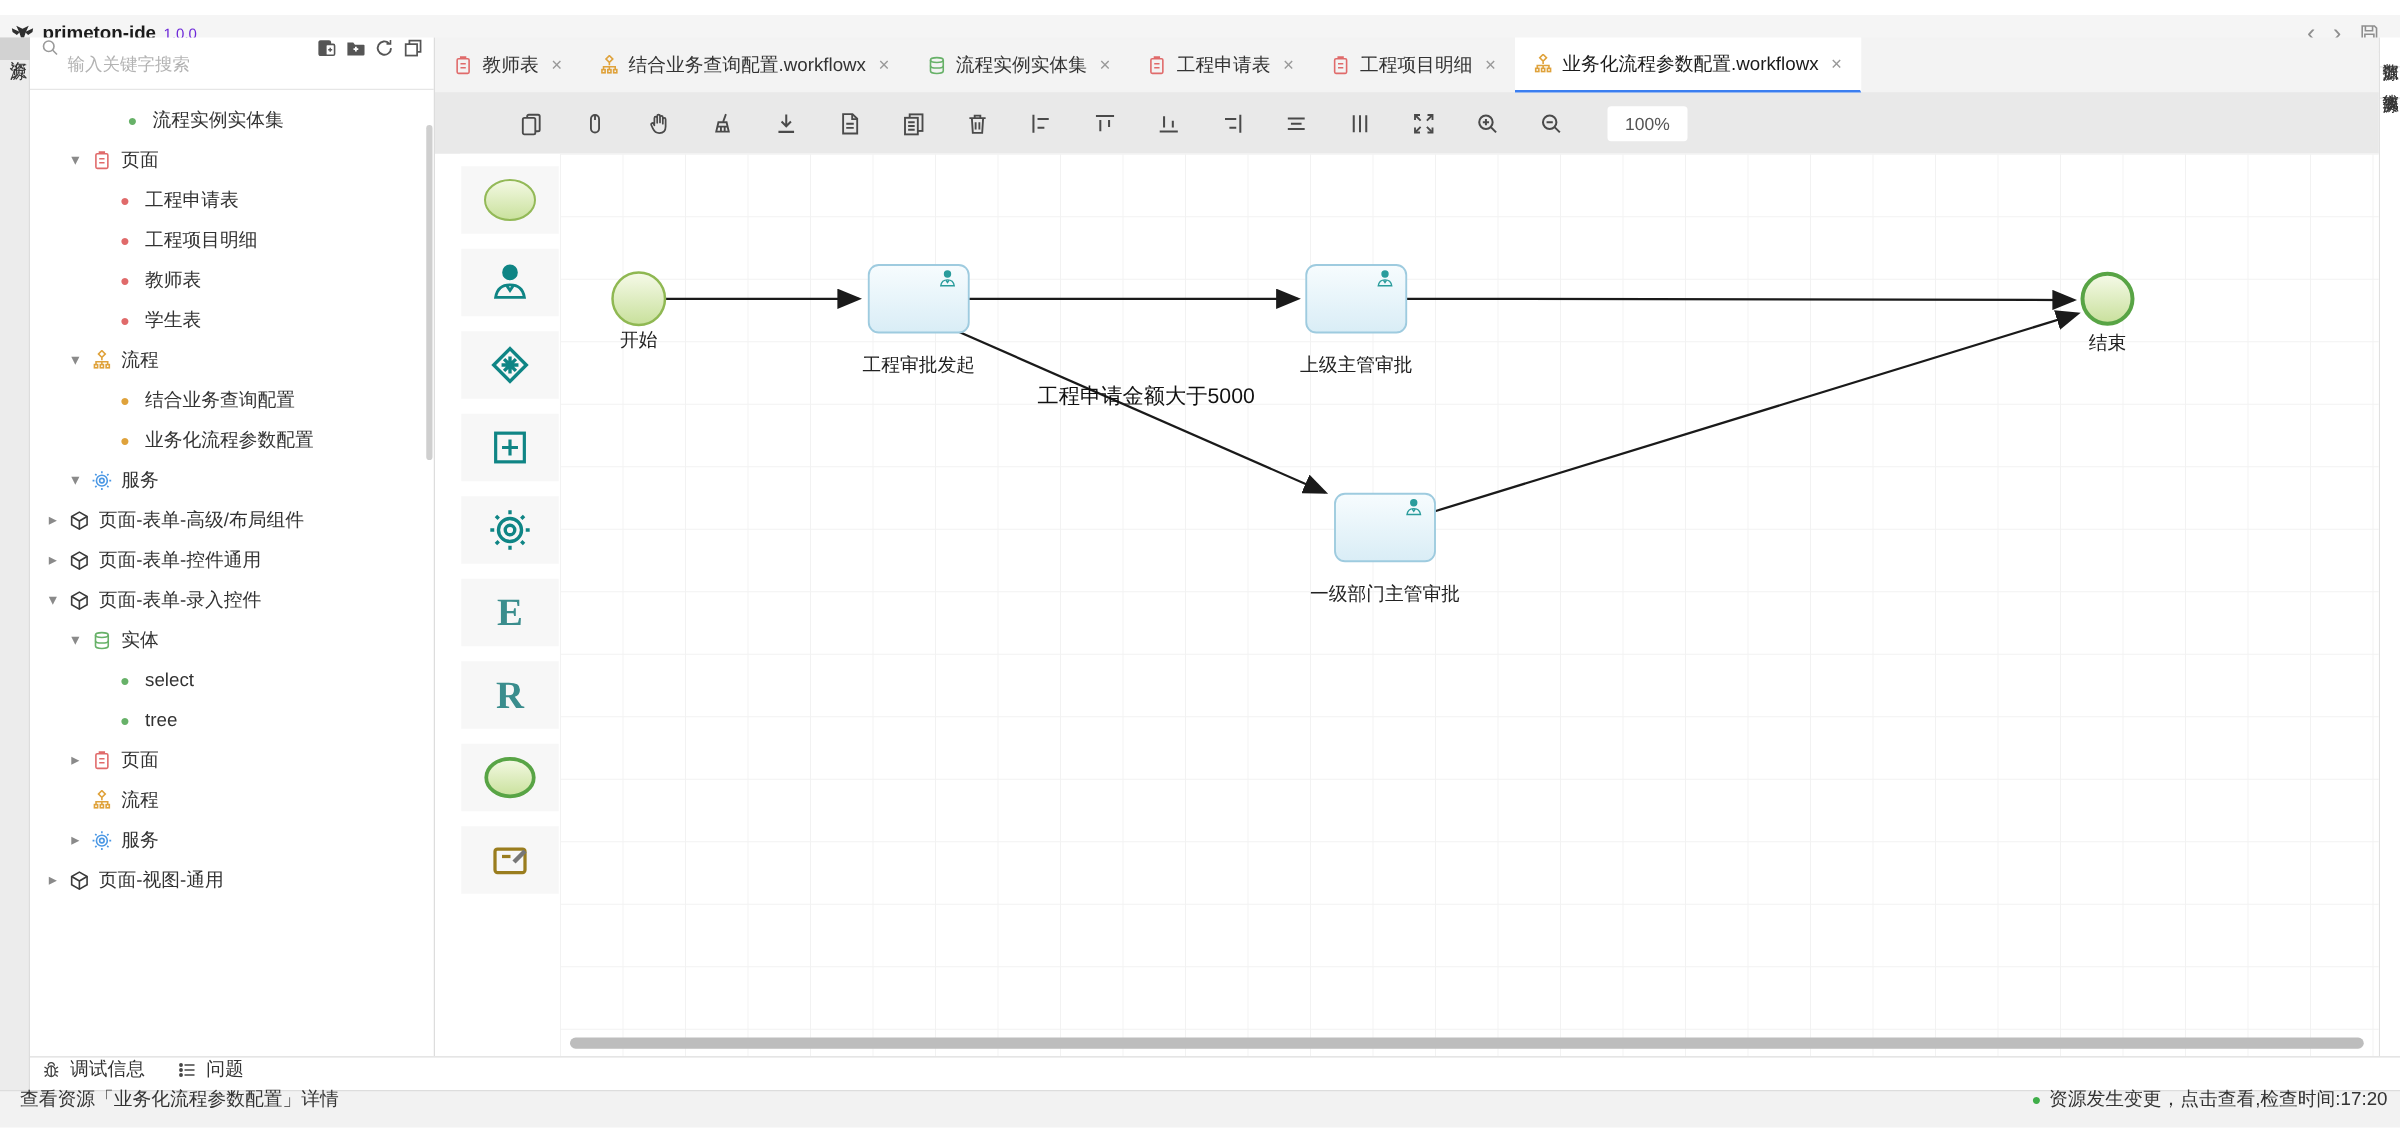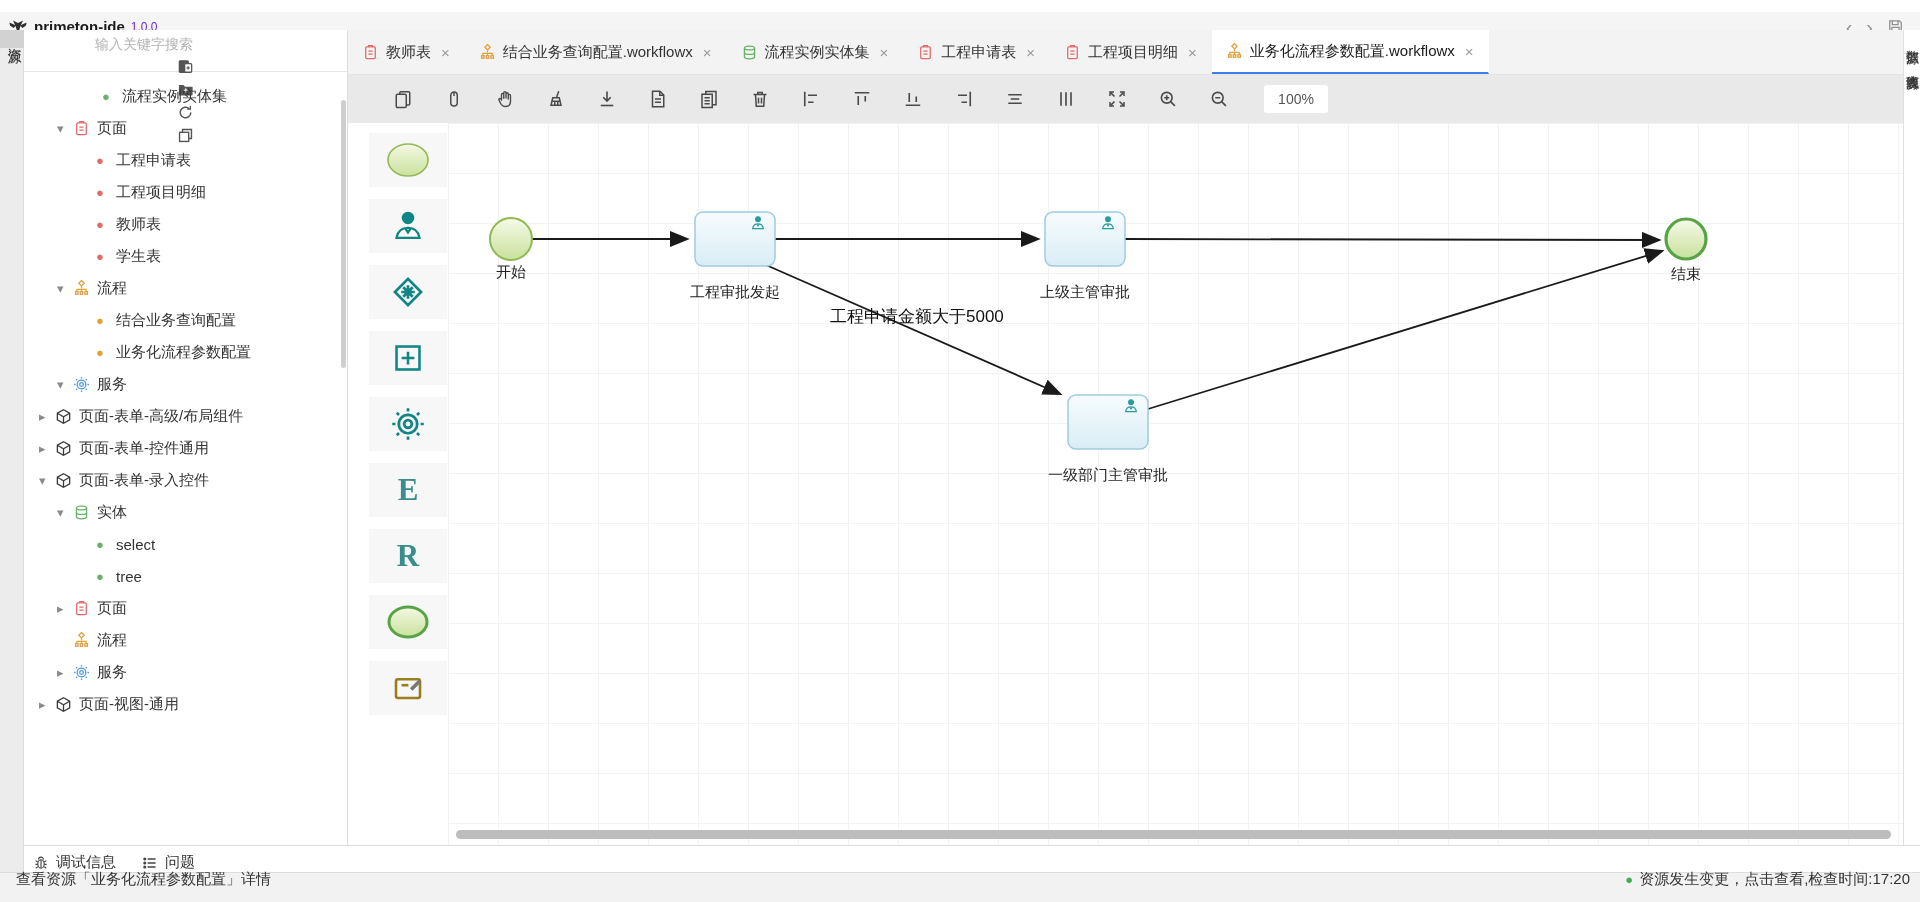--- a/index.html
+++ b/index.html
@@ -12,21 +12,21 @@
   #app-title { font-size:15px; font-weight:bold; color:#1b1b1b; margin-left:6px; }
   #app-version { font-size:12px; color:#6d28d9; margin-left:6px; }
   #titlebar .win-icons { margin-left:auto; display:flex; align-items:center; gap:14px; margin-right:16px; color:#8f8f8f; }
   #titlebar .win-icons .nav { font-size:20px; line-height:20px; cursor:pointer; }
   
   #left-rail { position:absolute; left:0; top:30px; width:24px; height:842px; background:#ececec; border-right:1px solid #ddd; }
   #left-rail .vtab { writing-mode:vertical-rl; text-orientation:upright; font-size:14px; color:#333; background:#d2d2d2; padding:7px 0; width:24px; text-align:center; letter-spacing:2px; }
 
   
   #sidebar { position:absolute; left:24px; top:30px; width:324px; height:815px; background:#fff; border-right:1px solid #ddd; }
-  #search-row { height:42px; border-bottom:1px solid #e6e6e6; display:flex; align-items:center; padding:0 8px; gap:6px;flex-direction:column; }
+  #search-row { height:42px; border-bottom:1px solid #e6e6e6; display:flex; padding:0 8px; gap:6px; }
   #search-row .mag { color:#9a9a9a; }
   #search-input { flex:1; border:none; outline:none; font-size:14px; color:#333; background:transparent; min-width:30px; }
   #search-input::placeholder { color:#b3b3b3; }
   #search-row .act { color:#555; cursor:pointer; flex:0 0 auto; }
   #tree { position:relative; padding-top:8px; }
   .trow { height:32px; display:flex; align-items:center; font-size:15px; color:#333; cursor:pointer; white-space:nowrap; }
   .lvl0 { padding-left:15px; } .lvl1 { padding-left:33px; } .lvl2 { padding-left:72px; } .lvl3 { padding-left:78px; }
   .caret { width:16px; color:#8a8a8a; font-size:13px; flex:0 0 16px; }
   .ticon { width:17px; height:17px; margin-right:7px; flex:0 0 17px; }
   .dot { width:16px; font-size:13px; margin-right:4px; flex:0 0 16px; text-align:left; }
@@ -38,39 +38,39 @@
   .tab { display:flex; align-items:center; gap:7px; padding:0 14px; font-size:15px; color:#333; cursor:pointer; border-right:1px solid transparent; }
   .tab .tclose { color:#999; font-size:15px; margin-left:3px; }
   .tab.active { background:#fff; border-bottom:2px solid #3b7ef0; color:#1a1a1a; }
   .tab .ticon { margin-right:0; }
 
   
   #right-rail { position:absolute; left:1903px; top:30px; width:17px; height:842px; background:#fff; border-left:1px solid #e0e0e0; }
   #right-rail .vtab { writing-mode:vertical-rl; text-orientation:upright; font-size:13px; color:#333; width:17px; text-align:center; padding:10px 0; border-bottom:1px solid #e3e3e3; cursor:pointer; letter-spacing:1px; }
 
   
-  #toolbar { position:absolute; left:348px; top:75px; width:1555px; height:48px; background:#e9e9e9; display:flex; align-items:center; padding-left:45px; gap:31px; }
+  #toolbar { position:absolute; left:348px; top:75px; width:1555px; height:48px; background:#e9e9e9; display:flex; align-items:center; padding-left:67px; gap:31px; }
   .tbtn { width:20px; height:20px; color:#4a4a4a; cursor:pointer; flex:0 0 20px; }
   #zoom-input { width:64px; height:28px; background:#fff; border:none; border-radius:3px; text-align:center; font-size:14px; color:#555; margin-left:4px; }
 
   
   #palette { position:absolute; left:368px; top:123px; width:80px; height:722px; background:#fff; }
   .pitem { width:78px; height:54px; margin:0 0 12px 1px; background:#f7f7f7; display:flex; align-items:center; justify-content:center; cursor:pointer; }
   .pitem:first-child { margin-top:10px; }
   .pletter { font-family:"Liberation Serif","DejaVu Serif",serif; font-size:31px; font-weight:bold; color:#3a8d8d; }
 
   
   #canvas { position:absolute; left:448px; top:123px; width:1455px; height:722px; background-color:#fff;
     background-image:linear-gradient(#f2f2f2 1px,transparent 1px),linear-gradient(90deg,#f2f2f2 1px,transparent 1px);
     background-size:50px 50px; }
   #flow-svg { position:absolute; left:0; top:0; }
   #h-scrollbar { position:absolute; left:8px; right:12px; bottom:6px; height:9px; background:#bdbdbd; border-radius:5px; }
 
   
-  #bottom-panel { position:absolute; left:24px; top:845px; width:1896px; height:27px; background:#fff; border-top:1px solid #ddd; display:flex; align-items:flex-end; gap:26px; padding-left:9px; }
+  #bottom-panel { position:absolute; left:24px; top:845px; width:1896px; height:27px; background:#fff; border-top:1px solid #ddd; display:flex; align-items:flex-start; gap:26px; padding-left:9px; }
   .bp-tab { display:flex; align-items:center; gap:7px; font-size:15px; color:#333; cursor:pointer; }
   .bp-tab svg { color:#444; }
 
   
   #statusbar { position:absolute; left:0; top:872px; width:1920px; height:30px; background:#f2f2f2; border-top:1px solid #ddd; display:flex; align-items:center; font-size:15px; color:#333; padding:0 10px 16px 16px; }
   #status-right { margin-left:auto; display:flex; align-items:center; gap:6px; }
   #status-dot { color:#3fae49; font-size:13px; }
   text { font-family:"Liberation Sans","DejaVu Sans",sans-serif; }
 </style>
 </head>

